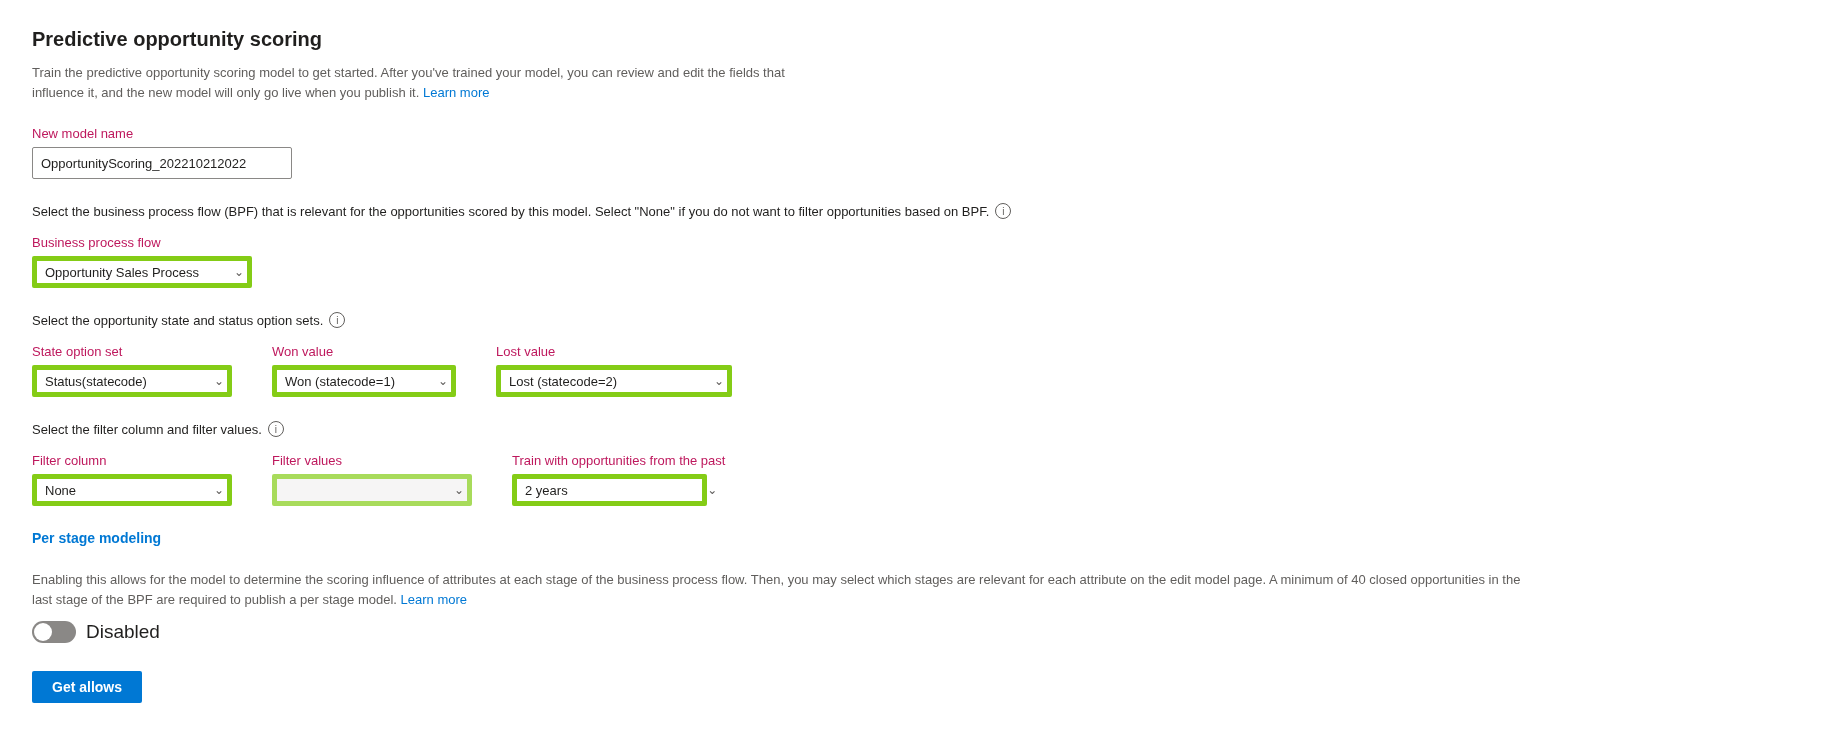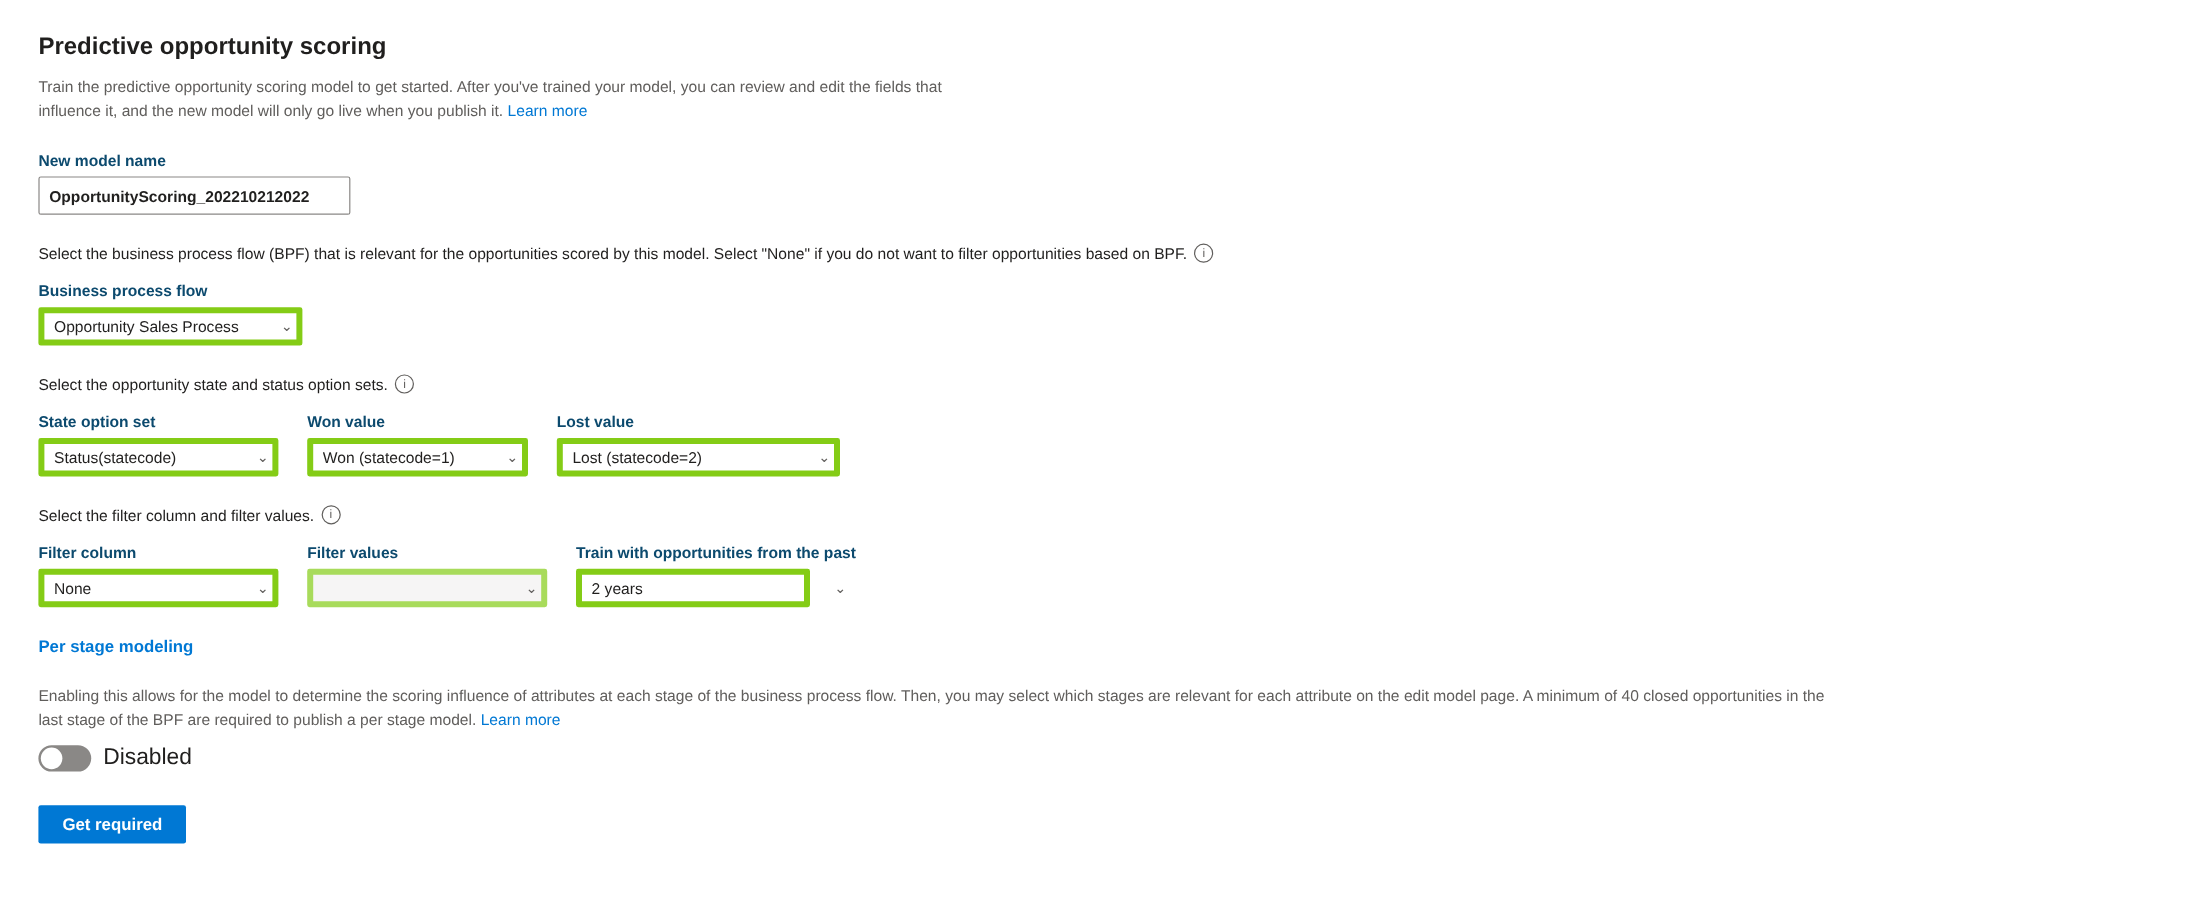--- a/index.html
+++ b/index.html
@@ -31,35 +31,34 @@
       line-height: 1.5;
     }
 
     .description a {
       color: #0078d4;
       text-decoration: none;
     }
 
     .field-label {
       font-size: 13px;
-      font-weight: 700;
-      color: #0c4a6e;
+      font-weight: 400;
+      color: #be185d;
       margin-bottom: 6px;
     }
 
     .text-input {
       height: 32px;
       border: 1px solid #8a8886;
       border-radius: 2px;
       padding: 0 8px;
       font-size: 13px;
       color: #201f1e;
       width: 260px;
       outline: none;
-      font-weight: bold;
     }
 
     .section {
       margin-bottom: 24px;
     }
 
     .section-label {
       font-size: 13px;
       color: #201f1e;
       margin-bottom: 16px;
@@ -116,21 +115,21 @@
       color: #605e5c;
       font-size: 12px;
     }
 
     .bpf-select .select-control {
       width: 220px;
     }
 
     .row-fields {
       display: flex;
-      gap: 24px;
+      gap: 40px;
       align-items: flex-start;
       flex-wrap: wrap;
     }
 
     .field-group {
       display: flex;
       flex-direction: column;
     }
 
     .state-select .select-control {
@@ -371,16 +370,16 @@
       <input type="checkbox" style="">
       <div class="toggle-track">
         <div class="toggle-thumb"></div>
       </div>
     </label>
     <span class="toggle-label">Disabled</span>
   </div>
 </div>
 
 
-<button class="get-started-btn">Get required</button>
+<button class="get-started-btn">Get allows</button>
 
 
 
 
 </body></html>

